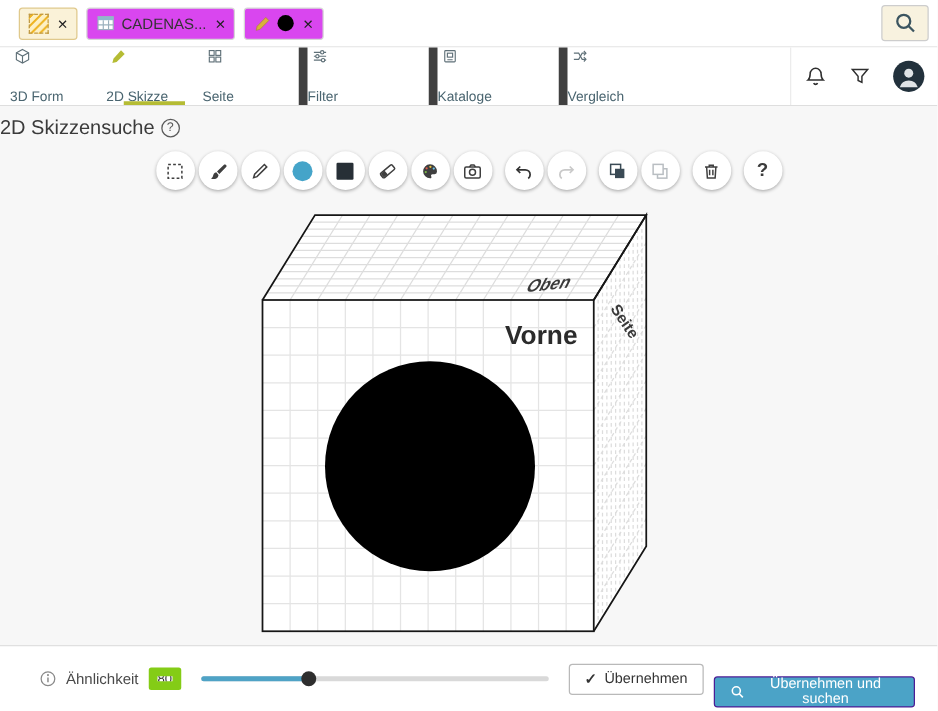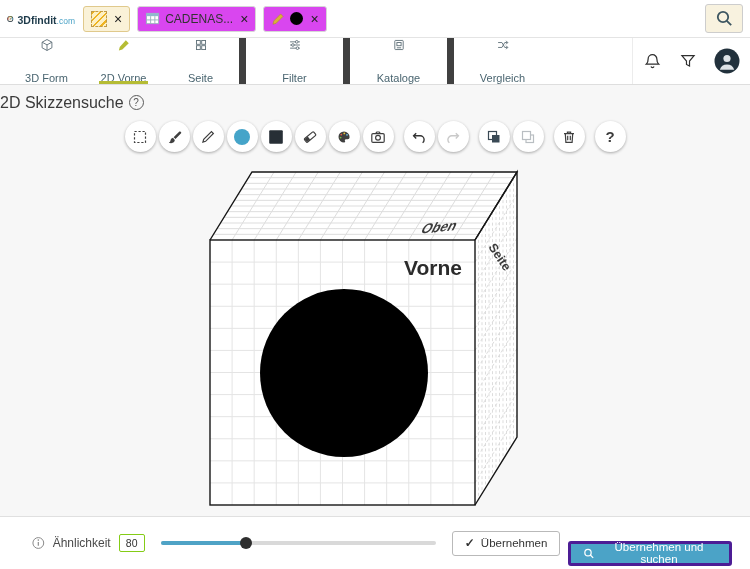--- a/index.html
+++ b/index.html
@@ -22,21 +22,21 @@
            background: repeating-linear-gradient(135deg, #eeb422 0 2px, #fdf0c4 2px 5px); }
   .chip-label { font-size: 12px; color: #333; }
   .chip-x { font-size: 14px; color: #222; margin-left: 2px; line-height: 1; }
   .dot { width: 13px; height: 13px; border-radius: 50%; background: #000; display: inline-block; }
   .search-btn { margin-left: auto; width: 38px; height: 29px; background: #f8f2df;
                 border: 1px solid #cdcdcd; border-radius: 3px; display: grid; place-items: center; }
 
   
   .tabbar { position: absolute; top: 38px; left: 0; right: 0; height: 47px; background: #fff;
             border-bottom: 1px solid #dedede; display: flex; align-items: stretch; padding-left: 8px; }
-  .tab { width: 77px; display: flex; flex-direction: column; align-items: center; justify-content: center;
+  .tab { width: 77px; display: flex; flex-direction: column; justify-content: center;
          gap: 20px; font-size: 11px; color: #4a6570; position: relative; cursor: pointer; }
   .tab.wide { width: 104px; border-left: 7px solid #404040; }
   .tab.active::after { content: ""; position: absolute; bottom: 0; left: 14px; right: 14px; height: 3px; background: #b5bc34; }
   .tabbar-right { margin-left: auto; display: flex; align-items: center; gap: 17px; padding: 0 10px;
                   border-left: 1px solid #ececec; }
   .iconbtn { display: grid; place-items: center; }
 
   
   .content { position: absolute; top: 85px; left: 0; right: 0; bottom: 36px; background: #f7f7f7; }
   .title-row { margin-top: 9px; text-align: left; font-size: 16px; color: #3b3b3b; }
@@ -49,53 +49,38 @@
   .tool.gap { margin-left: 7px; }
   .tool .q { font-size: 15px; font-weight: bold; color: #3c3c3c; }
   .cube { position: absolute; top: 72px; left: 0; }
   .cube text { font-family: "Liberation Sans", sans-serif; }
 
   
   .footer { position: absolute; bottom: 0; left: 0; right: 0; height: 53px; background: #fff;
             border-top: 1px solid #e0e0e0; display: flex; align-items: center; gap: 8px;
             padding: 0 18px 0 32px; }
   .sim-label { font-size: 12px; color: #4a4a4a; }
-  .sim-input { width: 26px; height: 18px; border: 1px solid #84cc16; border-radius: 2px;
+  .sim-input { width: 26px; height: 18px; border: 7px solid #84cc16; border-radius: 2px;
                font-size: 10.5px; text-align: center; color: #333; }
   .slider { position: relative; width: 305px; height: 14px; margin-left: 8px; --pct: 31%; cursor: pointer; }
   .slider-track { position: absolute; top: 5px; left: 0; right: 0; height: 4px; background: #d9d9d9; border-radius: 2px; }
   .slider-fill { position: absolute; top: 5px; left: 0; width: var(--pct); height: 4px; background: #4fa3c6; border-radius: 2px; }
   .slider-handle { position: absolute; top: 1px; left: var(--pct); width: 12px; height: 12px; margin-left: -6px;
                    background: #2e2e2e; border-radius: 50%; cursor: grab; }
   .spacer { flex: 1; }
   .btn { height: 25px; display: inline-flex; align-items: center; gap: 6px; padding: 0 12px;
          border-radius: 3px; font-size: 11.5px; }
   .btn-secondary { background: #fff; border: 1px solid #b9b9b9; color: #333; }
   .btn-secondary .chk { font-size: 12px; font-weight: bold; }
-  .btn-primary { background: #4ba3c7; border: 3px solid #4c1d95; color: #fff; margin-top: 20px; }
+  .btn-primary { background: #4ba3c7; border: 1px solid #4c1d95; color: #fff; margin-top: 20px; }
 </style>
 </head>
 <body>
 
 <div class="topbar">
-  <div class="logo">
-    <svg width="26" height="26" viewBox="0 0 28 28">
-      <circle cx="14" cy="14" r="13" fill="#24333e"></circle>
-      <circle cx="14" cy="14" r="10" fill="#f4efe2"></circle>
-      <g stroke-width="4" fill="none">
-        <path d="M4.5 17 A10 10 0 0 1 6 8.5" stroke="#d94f3d"></path>
-        <path d="M6.8 7.5 A10 10 0 0 1 13 4" stroke="#e8a33d"></path>
-        <path d="M15 4 A10 10 0 0 1 21.2 7.5" stroke="#b5bc34"></path>
-        <path d="M22 8.5 A10 10 0 0 1 23.5 17" stroke="#4ba3c7"></path>
-      </g>
-      <path d="M14 15 L19.5 9.5" stroke="#24333e" stroke-width="2.2"></path>
-      <circle cx="14" cy="14" r="2" fill="#24333e"></circle>
-    </svg>
-    <div class="logo-text"><span class="brand">3Dfindit</span><span class="tld">.com</span></div>
-  </div>
 
   <div class="chips">
     <div class="chip selected">
       <span class="hatch"></span>
       <span class="chip-x">×</span>
     </div>
     <div class="chip">
       <svg width="15" height="15" viewBox="0 0 16 16">
         <rect x="1.5" y="2.5" width="13" height="11" fill="#fff" stroke="#9ab0bd"></rect>
         <rect x="1.5" y="2.5" width="13" height="3" fill="#8fb8cd"></rect>
@@ -128,21 +113,21 @@
     <svg width="20" height="20" viewBox="0 0 20 20">
       <path d="M10 2.2 17 6v8l-7 3.8L3 14V6z" fill="none" stroke="#5f7078" stroke-width="1.3"></path>
       <path d="M3 6l7 3.8L17 6M10 9.8v8" fill="none" stroke="#5f7078" stroke-width="1.3"></path>
     </svg>
     <span>3D Form</span>
   </div>
   <div class="tab active">
     <svg width="20" height="20" viewBox="0 0 20 20">
       <path d="M12.6 3.2l4.2 4.2L7.6 16.6l-4.9 1.2 1.2-4.9z" fill="#b5bc34"></path>
     </svg>
-    <span>2D Vorne</span>
+    <span>2D Skizze</span>
   </div>
   <div class="tab">
     <svg width="20" height="20" viewBox="0 0 20 20">
       <g fill="none" stroke="#5f7078" stroke-width="1.3">
         <rect x="3.5" y="3.5" width="5.5" height="5.5"></rect>
           <rect x="11" y="3.5" width="5.5" height="5.5"></rect>
         <rect x="3.5" y="11" width="5.5" height="5.5"></rect>
           <rect x="11" y="11" width="5.5" height="5.5"></rect>
       </g>
     </svg>

